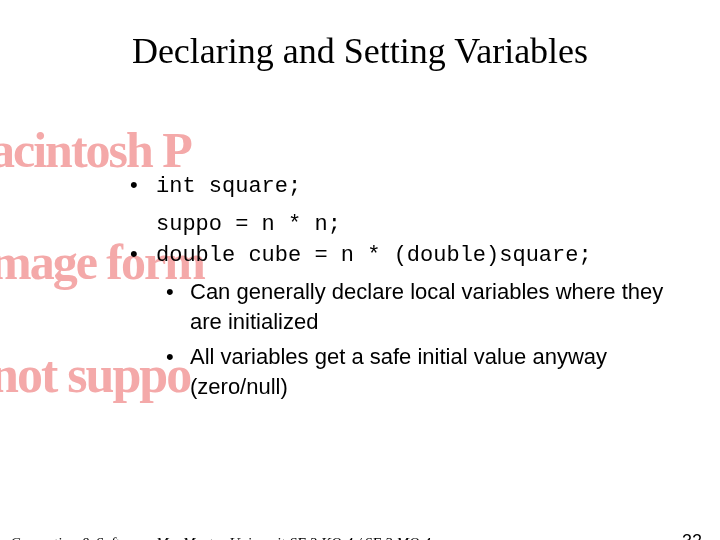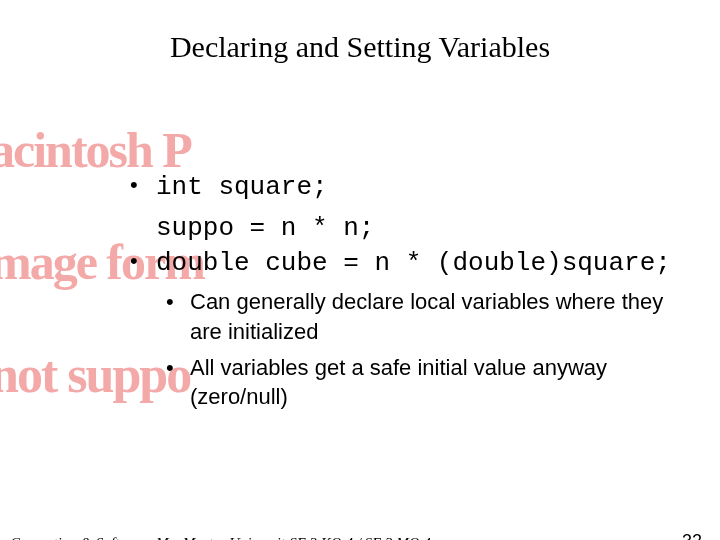--- a/index.html
+++ b/index.html
@@ -29,21 +29,21 @@
   .bg-line2 { font-size: 50px; margin-top: 26px; }
   .bg-line3 { font-size: 52px; margin-top: 26px; }
   .slide {
     position: relative;
     z-index: 1;
     width: 100%;
     height: 100%;
   }
   .title {
     font-family: Garamond, "Times New Roman", Times, serif;
-    font-size: 30px;
+    font-size: 36px;
     text-align: center;
     margin-top: 30px;
   }
   .body {
     position: absolute;
     top: 140px;
     left: 130px;
     right: 40px;
     font-size: 22px;
     line-height: 1.35;
@@ -54,21 +54,21 @@
     margin-bottom: 6px;
   }
   .bullet::before {
     content: "•";
     position: absolute;
     left: 0;
     top: 0;
   }
   .code {
     font-family: "Courier New", Courier, monospace;
-    font-size: 26px;
+    font-size: 22px;
   }
   .indent-cont {
     padding-left: 26px;
   }
   .sub {
     margin-left: 36px;
   }
   .sub .bullet {
     padding-left: 24px;
   }

